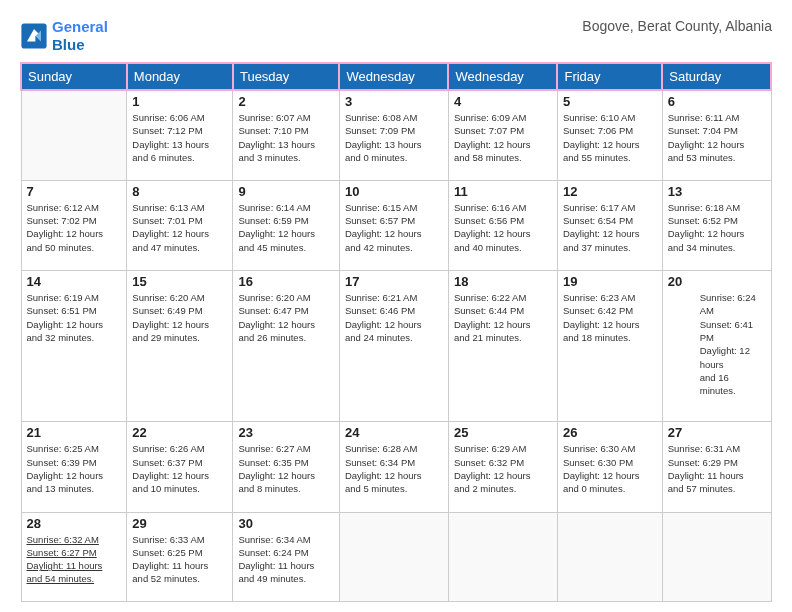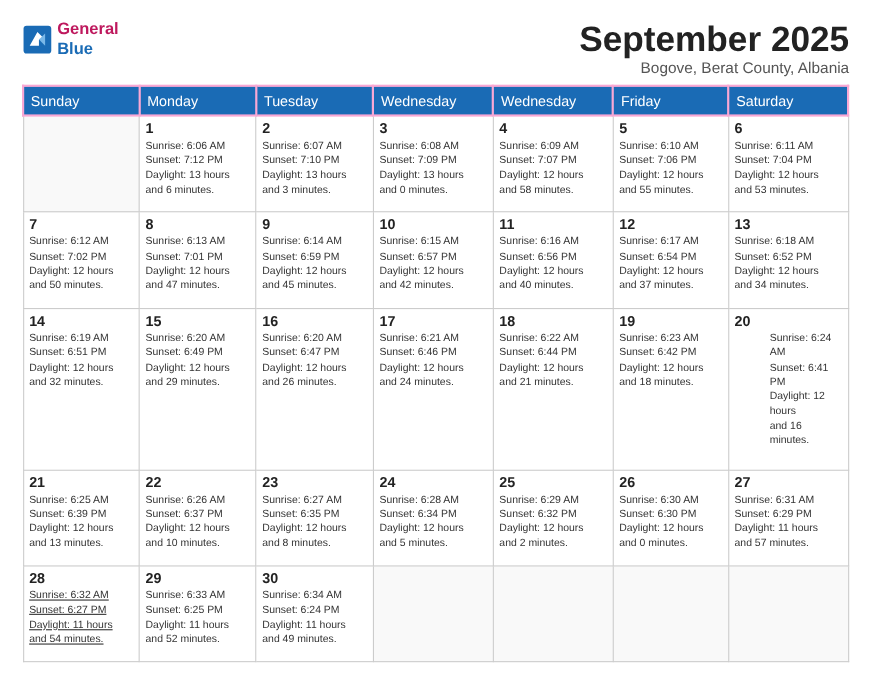--- a/index.html
+++ b/index.html
@@ -28,21 +28,21 @@
       align-items: center;
       gap: 4px;
     }
     .logo-text {
       font-size: 15px;
       font-weight: bold;
       color: #333;
       line-height: 1.2;
     }
     .logo-text span {
-      color: #be185d;
+      color: #3b82f6;
     }
     .logo-icon {
       width: 28px;
       height: 28px;
     }
     .title-block {
       text-align: right;
     }
     .month-title {
       font-size: 32px;
@@ -103,21 +103,20 @@
         <rect x="2" y="2" width="36" height="36" rx="4" fill="#1a6bb5"></rect>
         <polygon points="10,28 20,10 30,20 22,20 22,28" fill="white"></polygon>
         <polygon points="22,20 30,12 30,28" fill="#7ab8e8"></polygon>
       </svg>
       <div class="logo-text">
         <div><span>General</span></div>
         <div><span style="color:#1a6bb5">Blue</span></div>
       </div>
     </div>
     <div class="title-block">
-      <div class="month-title">September 2025</div>
       <div class="location">Bogove, Berat County, Albania</div>
     </div>
   </div>
 
   <table class="calendar">
     <thead>
       <tr>
       <th>Sunday</th>
           <th>Monday</th>
           <th>Tuesday</th>

